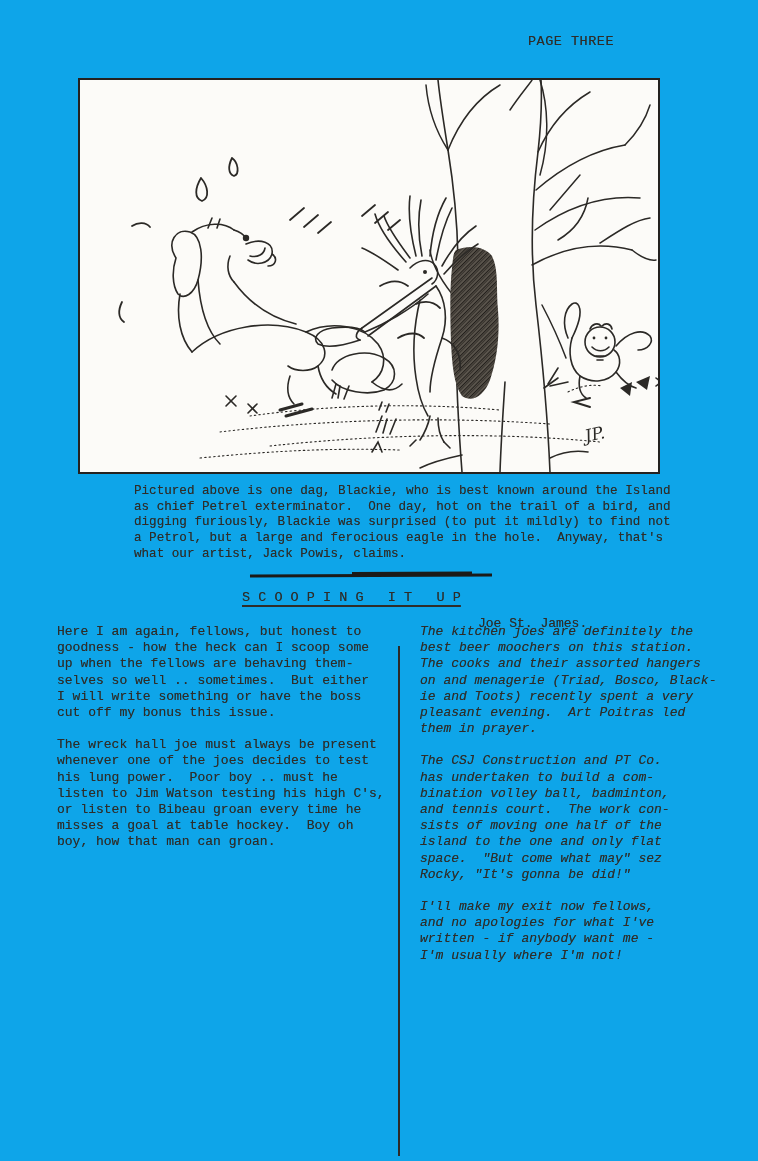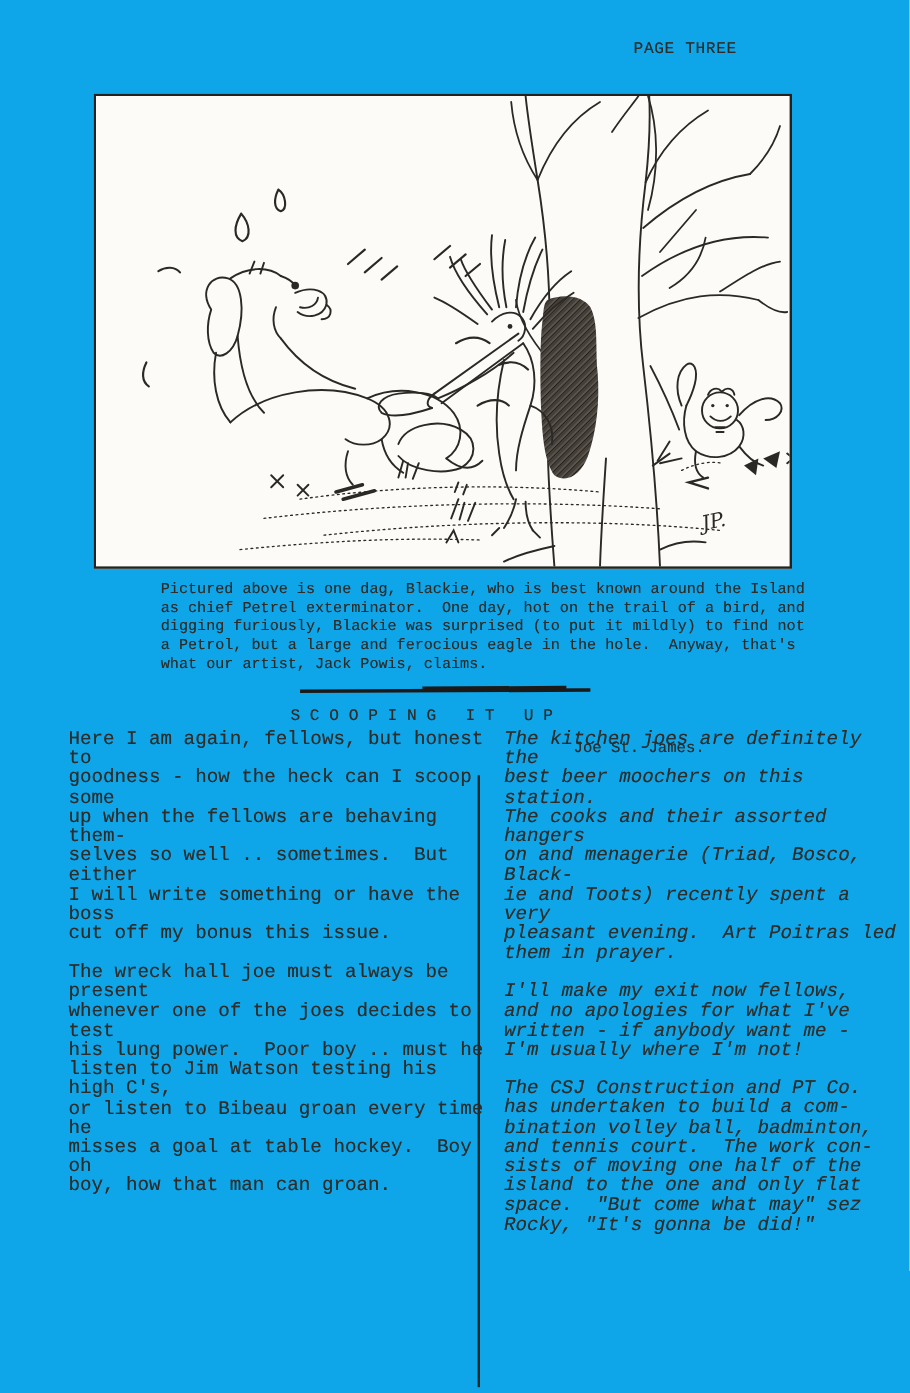--- a/index.html
+++ b/index.html
@@ -26,26 +26,26 @@
   .divider{
     position:absolute;left:250px;top:574px;width:242px;height:3px;
     background:#1c1a18;transform:rotate(-.25deg);
   }
   .divider:after{
     content:"";position:absolute;left:102px;top:-2px;width:120px;height:3px;background:#1c1a18;
   }
   .title{
     position:absolute;left:242px;top:590px;
     font-size:13.5px;white-space:pre;
-    text-underline-offset:3.5px;text-decoration-thickness:1.5px;
+    text-decoration:underline;text-underline-offset:3.5px;text-decoration-thickness:1.5px;
   }
   .byline{
     position:absolute;left:478px;top:616px;font-size:13px;white-space:pre;
   }
-  .col{position:absolute;top:608px;font-size:16px;line-height:16.2px;}
+  .col{position:absolute;top:624px;font-size:13px;line-height:16.2px;}
   .col p{margin:0 0 16px 0;white-space:pre-wrap;}
   .col-left{left:57px;width:346px;}
   .col-right{left:420px;width:330px;font-style:italic;}
   .vline{
     position:absolute;left:398px;top:646px;width:2px;height:510px;
     background:#2c2a27;
   }
   .sig{font-family:"DejaVu Serif",serif;font-style:italic;}
 </style>
 </head>
@@ -239,27 +239,27 @@
   <div class="vline"></div>
 
   <div class="col col-right tw">
     <p>The kitchen joes are definitely the
 best beer moochers on this station.
 The cooks and their assorted hangers
 on and menagerie (Triad, Bosco, Black-
 ie and Toots) recently spent a very
 pleasant evening.  Art Poitras led
 them in prayer.</p>
-    <p>I'll make my exit now fellows,
-and no apologies for what I've
-written - if anybody want me -
-I'm usually where I'm not!</p>
     <p>The CSJ Construction and PT Co.
 has undertaken to build a com-
 bination volley ball, badminton,
 and tennis court.  The work con-
 sists of moving one half of the
 island to the one and only flat
 space.  "But come what may" sez
 Rocky, "It's gonna be did!"</p>
+    <p>I'll make my exit now fellows,
+and no apologies for what I've
+written - if anybody want me -
+I'm usually where I'm not!</p>
   </div>
 
 </div>
 
 </body></html>

